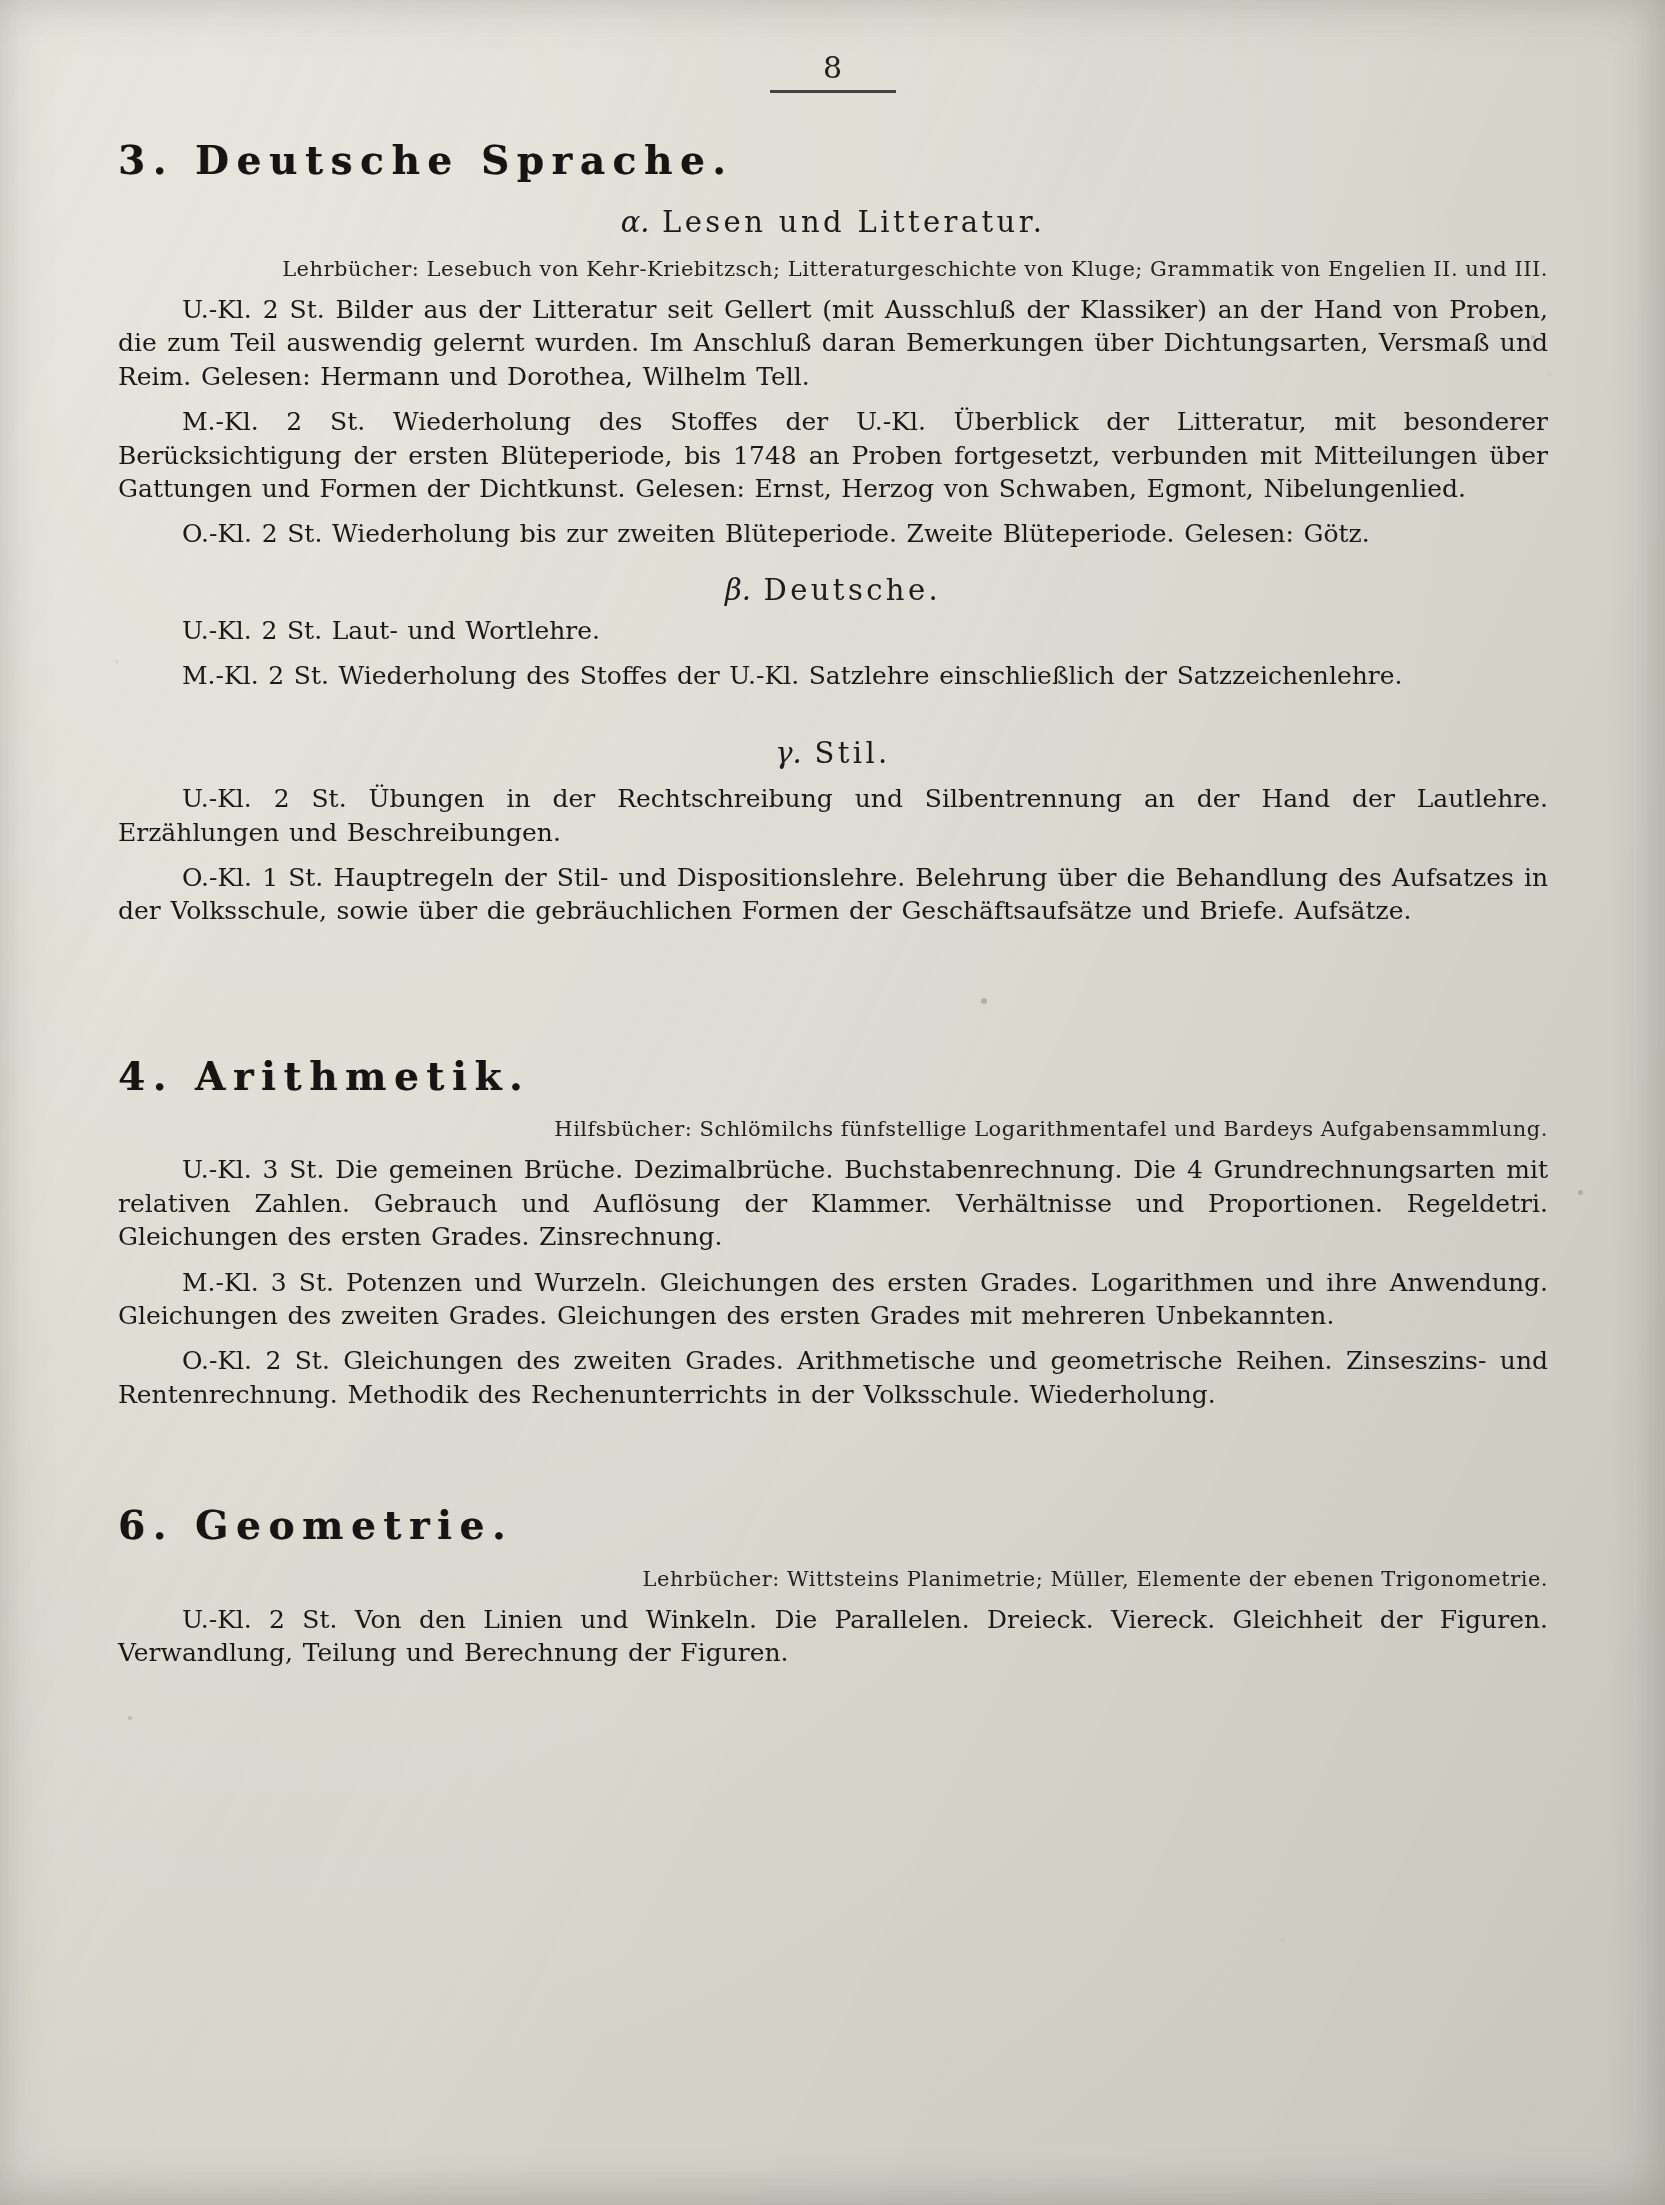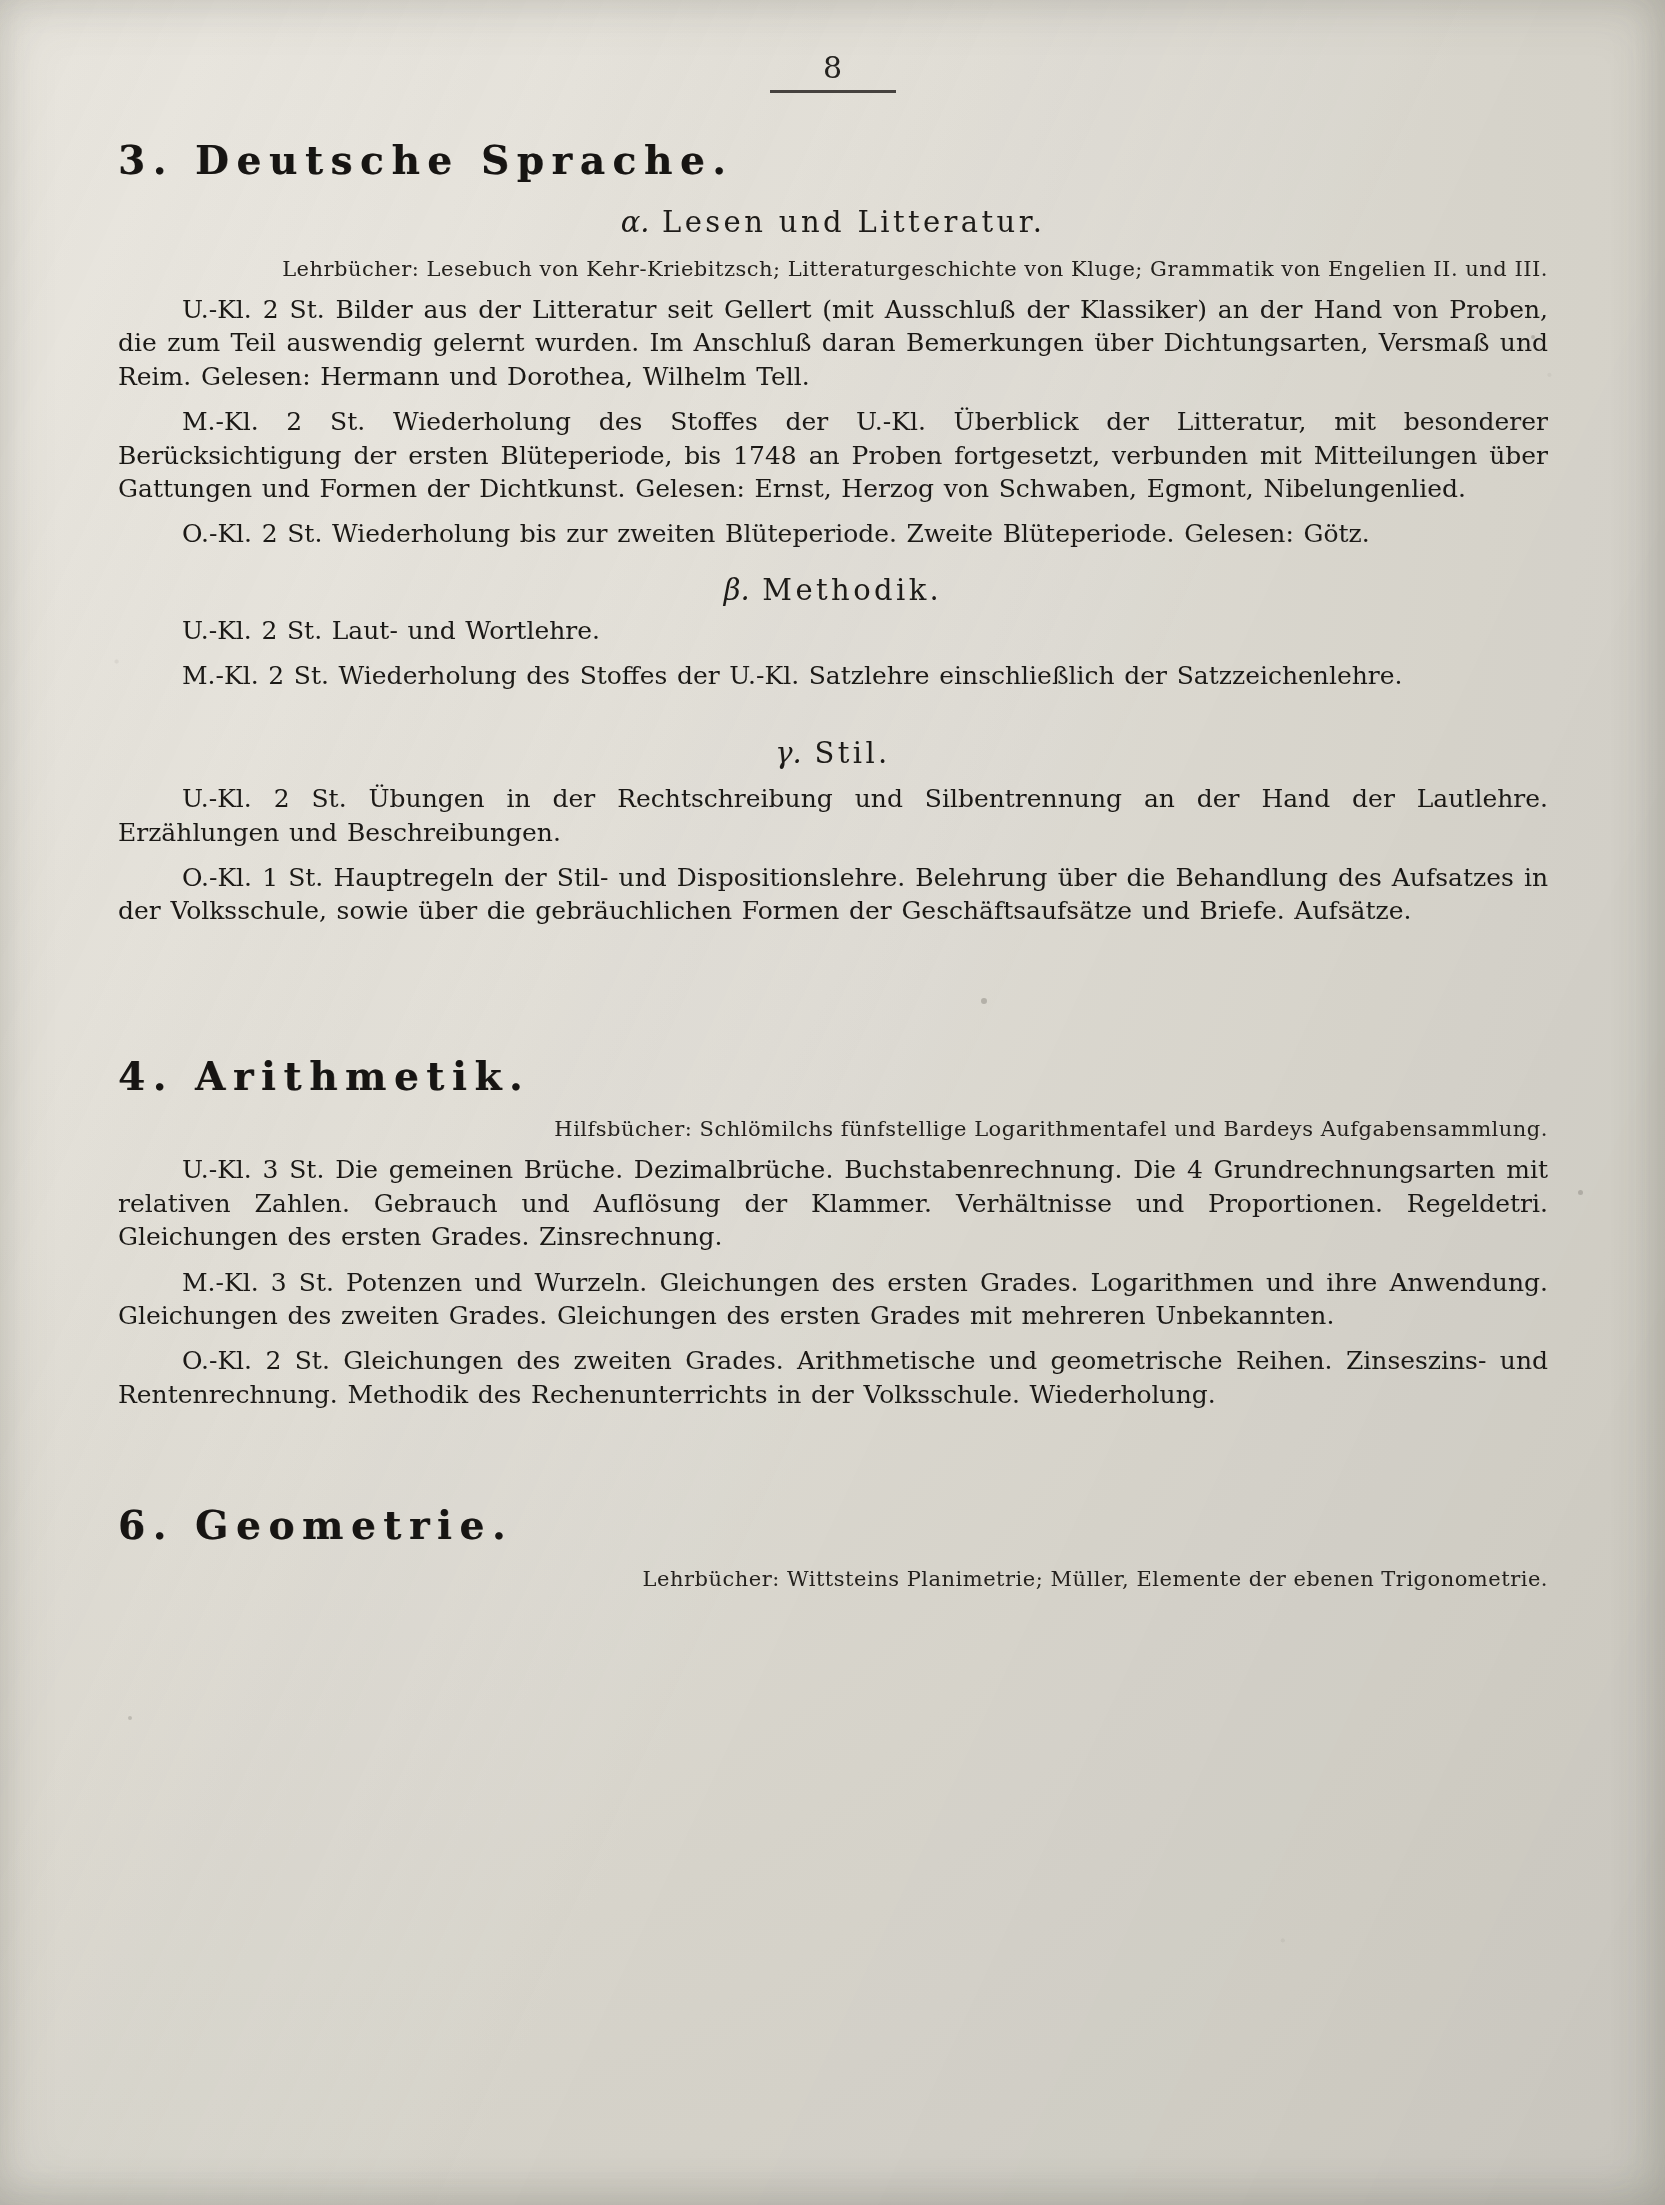--- a/index.html
+++ b/index.html
@@ -145,21 +145,21 @@
       <span class="greek">α.</span>
       <span>Lesen und Litteratur.</span>
     </h2>
     <p class="books">Lehrbücher: Lesebuch von Kehr-Kriebitzsch; Litteraturgeschichte von Kluge; Grammatik von Engelien II. und III.</p>
     <p class="para">U.-Kl. 2 St. Bilder aus der Litteratur seit Gellert (mit Ausschluß der Klassiker) an der Hand von Proben, die zum Teil auswendig gelernt wurden. Im Anschluß daran Bemerkungen über Dichtungsarten, Versmaß und Reim. Gelesen: Hermann und Dorothea, Wilhelm Tell.</p>
     <p class="para">M.-Kl. 2 St. Wiederholung des Stoffes der U.-Kl. Überblick der Litteratur, mit besonderer Berücksichtigung der ersten Blüteperiode, bis 1748 an Proben fortgesetzt, verbunden mit Mitteilungen über Gattungen und Formen der Dichtkunst. Gelesen: Ernst, Herzog von Schwaben, Egmont, Nibelungenlied.</p>
     <p class="para">O.-Kl. 2 St. Wiederholung bis zur zweiten Blüteperiode. Zweite Blüteperiode. Gelesen: Götz.</p>
 
     <h2 class="sub-title">
       <span class="greek">β.</span>
-      <span>Methodik.</span>
+      <span>Deutsche.</span>
     </h2>
     <p class="para tight">U.-Kl. 2 St. Laut- und Wortlehre.</p>
     <p class="para">M.-Kl. 2 St. Wiederholung des Stoffes der U.-Kl. Satzlehre einschließlich der Satzzeichenlehre.</p>
 
     <div class="spacer-sm"></div>
 
     <h2 class="sub-title">
       <span class="greek">γ.</span>
       <span>Stil.</span>
     </h2>
@@ -171,18 +171,19 @@
     <h1 class="section-title">4. Arithmetik.</h1>
     <p class="books">Hilfsbücher: Schlömilchs fünfstellige Logarithmentafel und Bardeys Aufgabensammlung.</p>
     <p class="para">U.-Kl. 3 St. Die gemeinen Brüche. Dezimalbrüche. Buchstabenrechnung. Die 4 Grundrechnungsarten mit relativen Zahlen. Gebrauch und Auflösung der Klammer. Verhältnisse und Proportionen. Regeldetri. Gleichungen des ersten Grades. Zinsrechnung.</p>
     <p class="para">M.-Kl. 3 St. Potenzen und Wurzeln. Gleichungen des ersten Grades. Logarithmen und ihre Anwendung. Gleichungen des zweiten Grades. Gleichungen des ersten Grades mit mehreren Unbekannten.</p>
     <p class="para">O.-Kl. 2 St. Gleichungen des zweiten Grades. Arithmetische und geometrische Reihen. Zinseszins- und Rentenrechnung. Methodik des Rechenunterrichts in der Volksschule. Wiederholung.</p>
 
     <div class="spacer-md"></div>
 
     <h1 class="section-title">6. Geometrie.</h1>
     <p class="books">Lehrbücher: Wittsteins Planimetrie; Müller, Elemente der ebenen Trigonometrie.</p>
+    <p class="para">U.-Kl. 2 St. Von den Linien und Winkeln. Die Parallelen. Dreieck. Viereck. Gleichheit der Figuren. Verwandlung, Teilung und Berechnung der Figuren.</p>
 
   </div>
 
   <div class="edge-shadow"></div>
 </div>
 
 
 </body></html>

